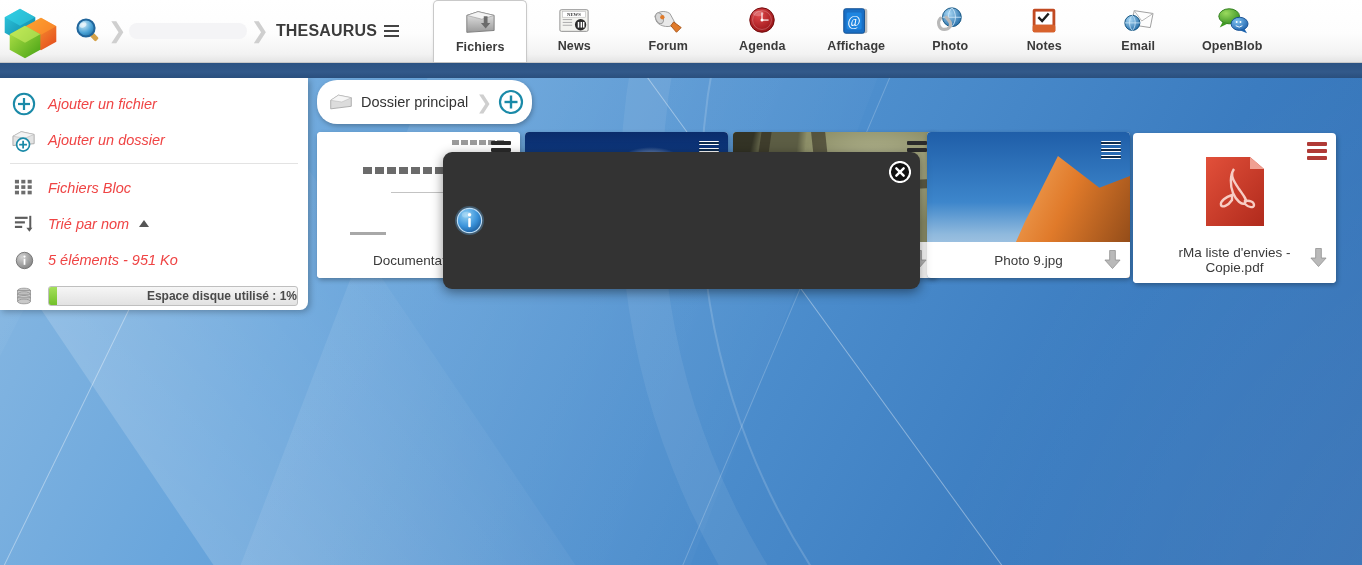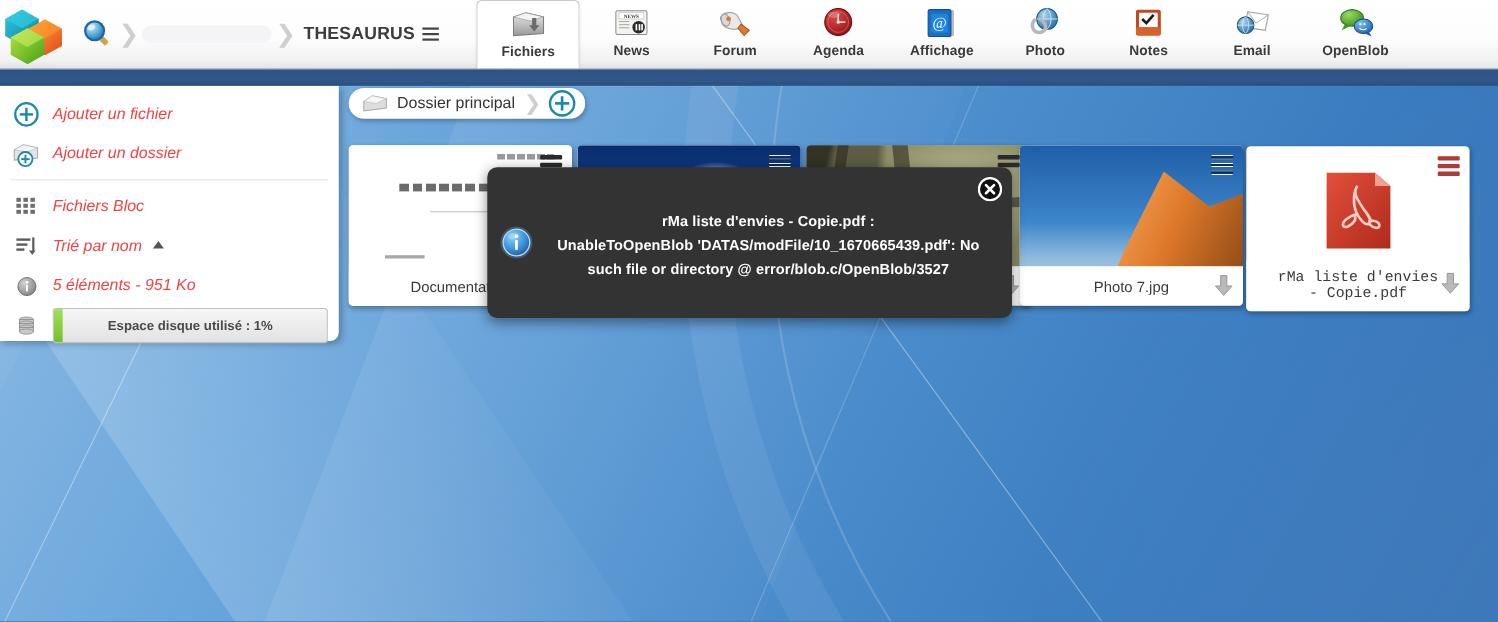--- a/index.html
+++ b/index.html
@@ -133,38 +133,38 @@
   .sort-caret {
     display: inline-block; margin-left: 6px;
     width: 0; height: 0;
     border-left: 5px solid transparent;
     border-right: 5px solid transparent;
     border-bottom: 7px solid #555;
     vertical-align: 2px;
   }
   .disk-bar {
     position: relative;
-    flex: 1; height: 32px; margin-left: 9px; margin-right: 10px;
+    flex: 1; height: 20px; margin-left: 9px; margin-right: 10px;
     background: linear-gradient(to bottom, #f6f6f6, #e2e2e2);
     border: 1px solid #bfbfbf;
     border-radius: 3px;
-    display: flex; align-items: center; justify-content: center;
+    display: flex; align-items: center; justify-content: flex-end;
     overflow: hidden;
   }
   .disk-fill {
     position: absolute; left: 0; top: 0; bottom: 0;
     width: 8px;
     background: linear-gradient(to bottom, #a4e05a, #72c02a);
   }
   .disk-text { position: relative; font-size: 12px; font-weight: bold; color: #4a4a4a; }
 
   
   #crumbbar {
     position: absolute; left: 317px; top: 80px;
-    height: 28px; min-width: 213px;
+    height: 44px; min-width: 213px;
     background: #ffffff;
     border-radius: 20px;
     box-shadow: 1px 2px 5px rgba(0,0,0,.28);
     display: flex; align-items: center;
     padding: 0 8px 0 12px;
     z-index: 30;
   }
   .crumb-folder { width: 24px; height: 20px; flex: none; }
   .crumb-label { font-size: 14.5px; color: #333; margin-left: 8px; }
   .crumb-chev { color: #cfcfcf; font-size: 19px; margin: 0 6px 0 8px; font-weight: 300; }
@@ -678,21 +678,21 @@
         <div class="mt-snow"></div>
         <div class="mt-peak"></div>
       </div>
     </div>
     <div class="tile-burger burger-navy">
       <span></span>
         <span></span>
         <span></span>
     </div>
     <div class="tile-foot">
-      <span class="tile-name">Photo 7.jpg</span>
+      <span class="tile-name">Photo 9.jpg</span>
     </div>
     <svg class="dl-arrow" viewBox="0 0 20 22">
       <path d="M7 1 h6 v10 h5 l-8 9 l-8 -9 h5 z" fill="#b9b9b9" stroke="#8e8e8e" stroke-width=".8"></path>
     </svg>
   </div>
 
   <div class="tile" style="left:816px; top:1px; height:150px;">
     <div class="tile-thumb">
       <svg class="pdf-ico" viewBox="0 0 62 75">
         <defs>
@@ -706,21 +706,21 @@
         <path d="M30 16 c-5 6 1 14 5 20 c4 6 9 11 6 14 c-3 3 -9 -3 -12 -10 c-3 -7 -3 -18 1 -24 z
                  M28 42 c-6 2 -12 6 -11 10 c1 3 7 1 11 -5 z
                  M41 48 c5 -1 9 1 9 4 c0 3 -5 3 -9 -1 z" fill="none" stroke="#f7cdc4" stroke-width="2.4"></path>
       </svg>
     </div>
     <div class="tile-burger burger-red">
       <span></span>
         <span></span>
         <span></span>
     </div>
-    <div class="tile-foot" style="height:46px;font-family:Liberation Mono, monospace;">
+    <div class="tile-foot" style="height:46px;">
       <span class="tile-name two">rMa liste d'envies - Copie.pdf</span>
     </div>
     <svg class="dl-arrow" style="bottom:14px;" viewBox="0 0 20 22">
       <path d="M7 1 h6 v10 h5 l-8 9 l-8 -9 h5 z" fill="#b9b9b9" stroke="#8e8e8e" stroke-width=".8"></path>
     </svg>
   </div>
 
 </div>
 
 <div id="dialog">
@@ -735,23 +735,18 @@
           </radialGradient>
       </defs>
       <circle cx="16" cy="16" r="15" fill="#5fa7dd" opacity=".35"></circle>
       <circle cx="16" cy="16" r="12.5" fill="url(#dlgg)" stroke="#bcdcf5" stroke-width="1.2"></circle>
       <rect x="14.7" y="13.5" width="2.6" height="9.5" rx="1" fill="#fff"></rect>
       <circle cx="16" cy="10" r="1.8" fill="#fff"></circle>
       <ellipse cx="13" cy="10" rx="5" ry="3" fill="#fff" opacity=".22"></ellipse>
     </svg>
   </div>
 
-  <div id="dlgtext">
-    <div>rMa liste d'envies - Copie.pdf :</div>
-    <div>UnableToOpenBlob 'DATAS/modFile/10_1670665439.pdf': No</div>
-    <div>such file or directory @ error/blob.c/OpenBlob/3527</div>
-  </div>
 
   <svg id="dlgclose" viewBox="0 0 24 24">
     <circle cx="12" cy="12" r="11" fill="#111" stroke="#fff" stroke-width="2.2"></circle>
     <path d="M8 8 L16 16 M16 8 L8 16" stroke="#fff" stroke-width="2.6" stroke-linecap="round"></path>
   </svg>
 </div>
 
 </body></html>

